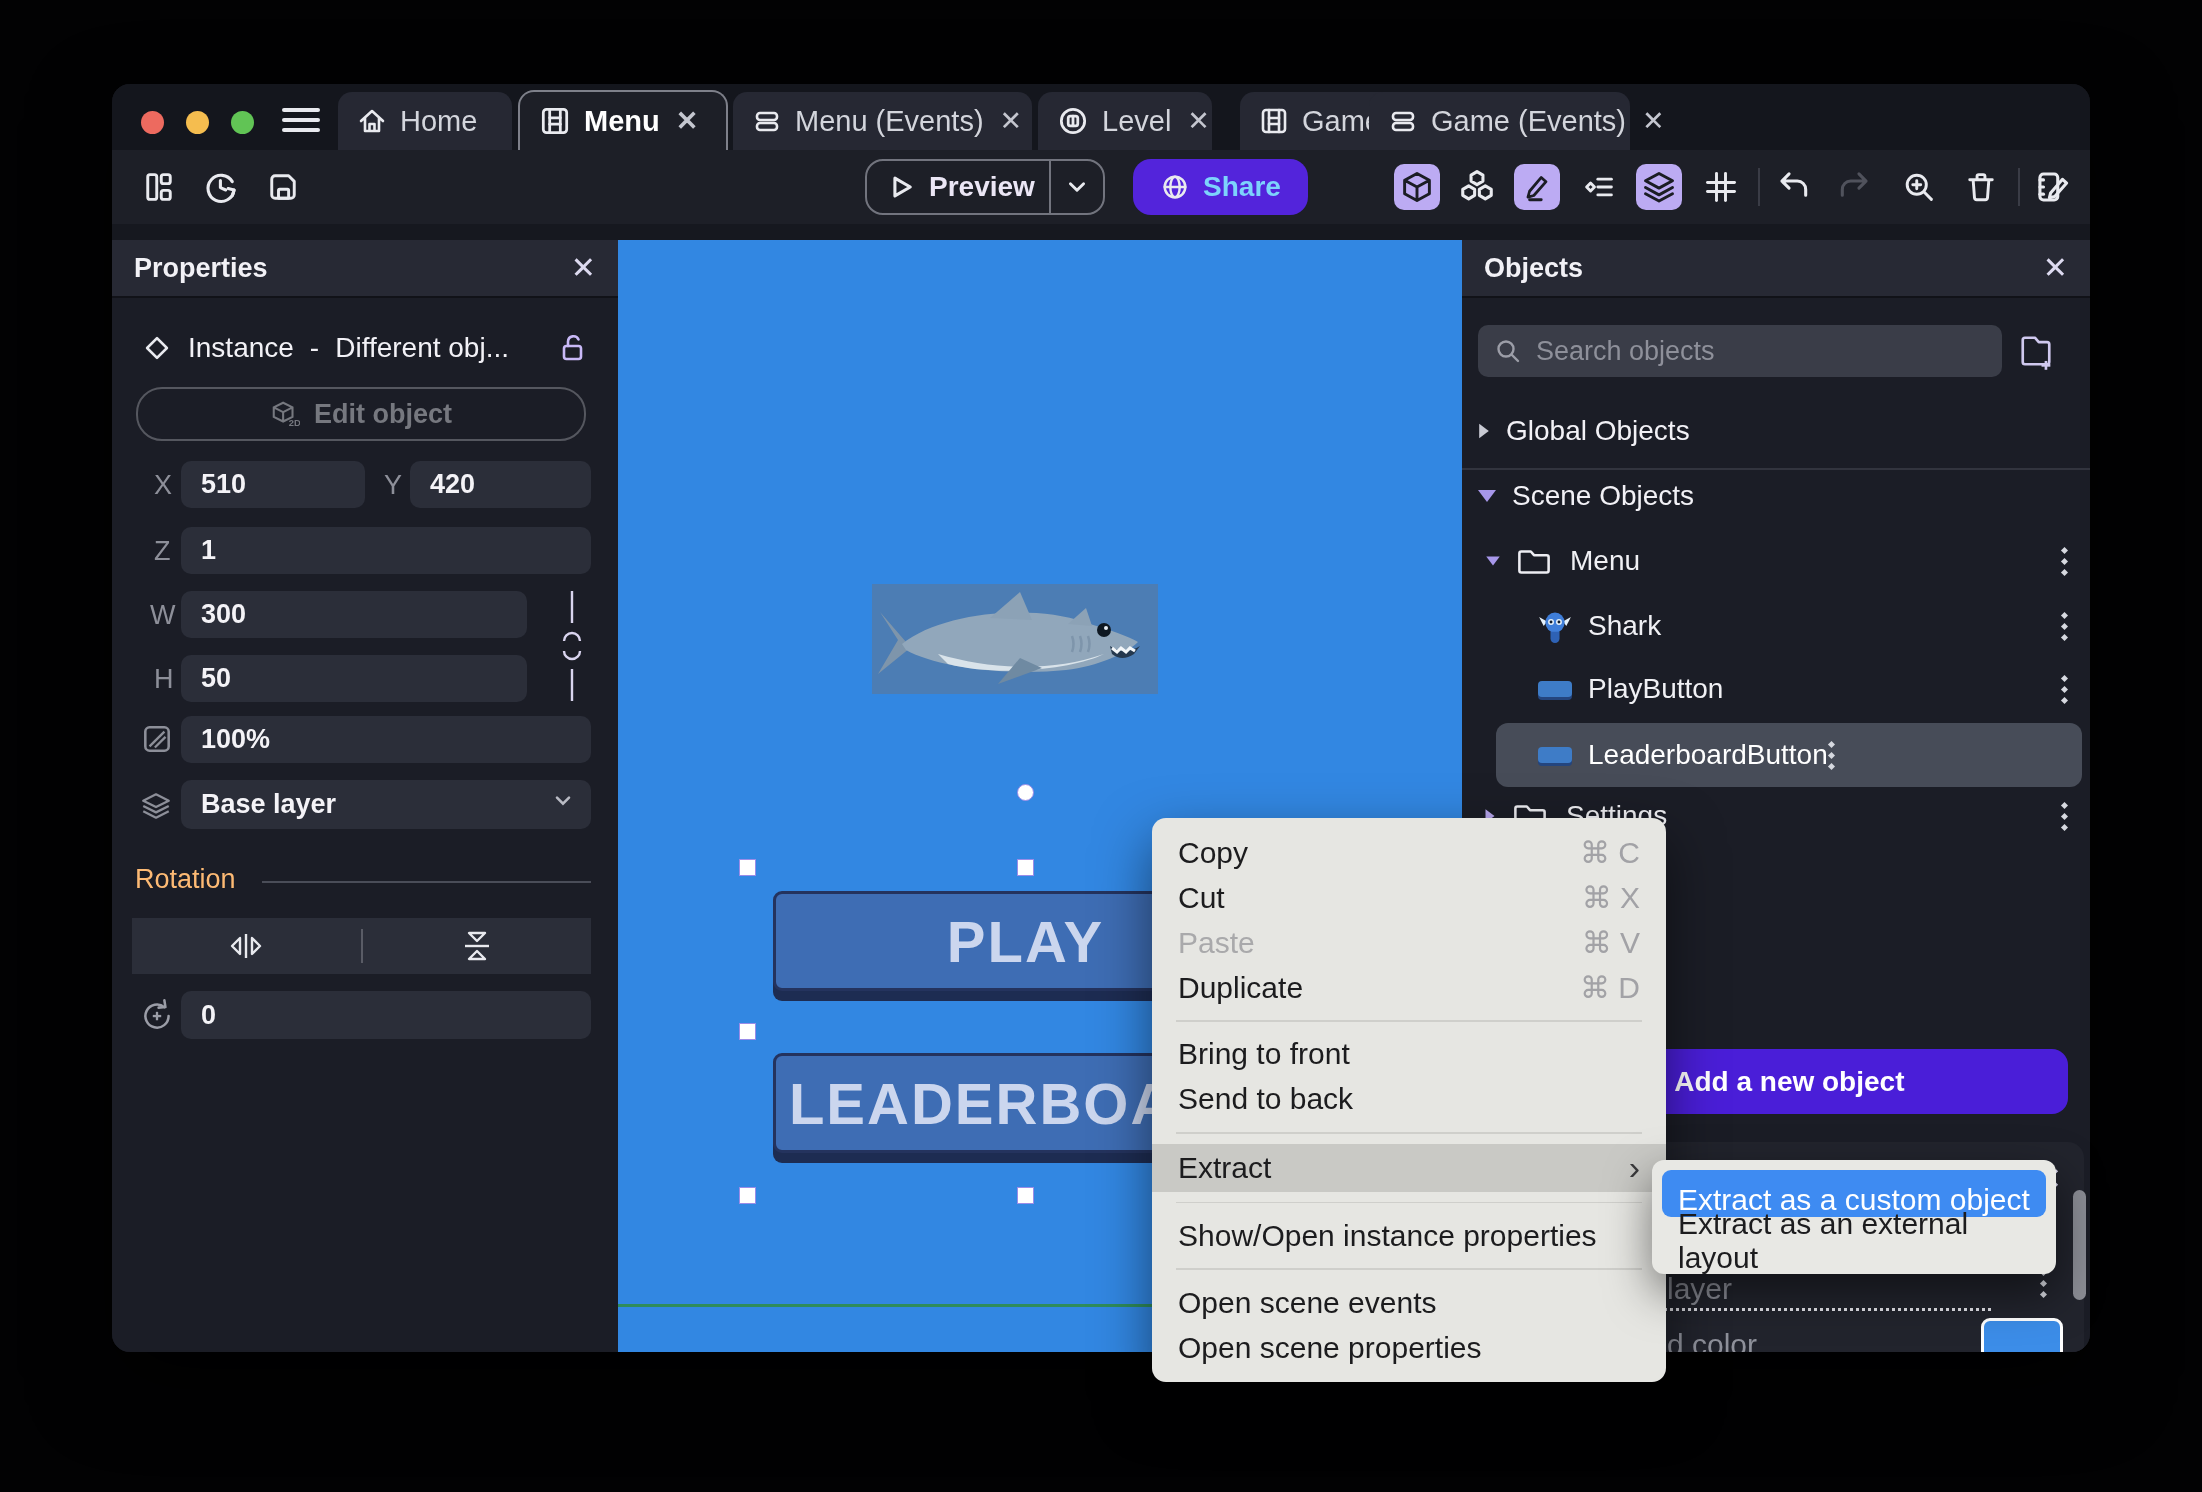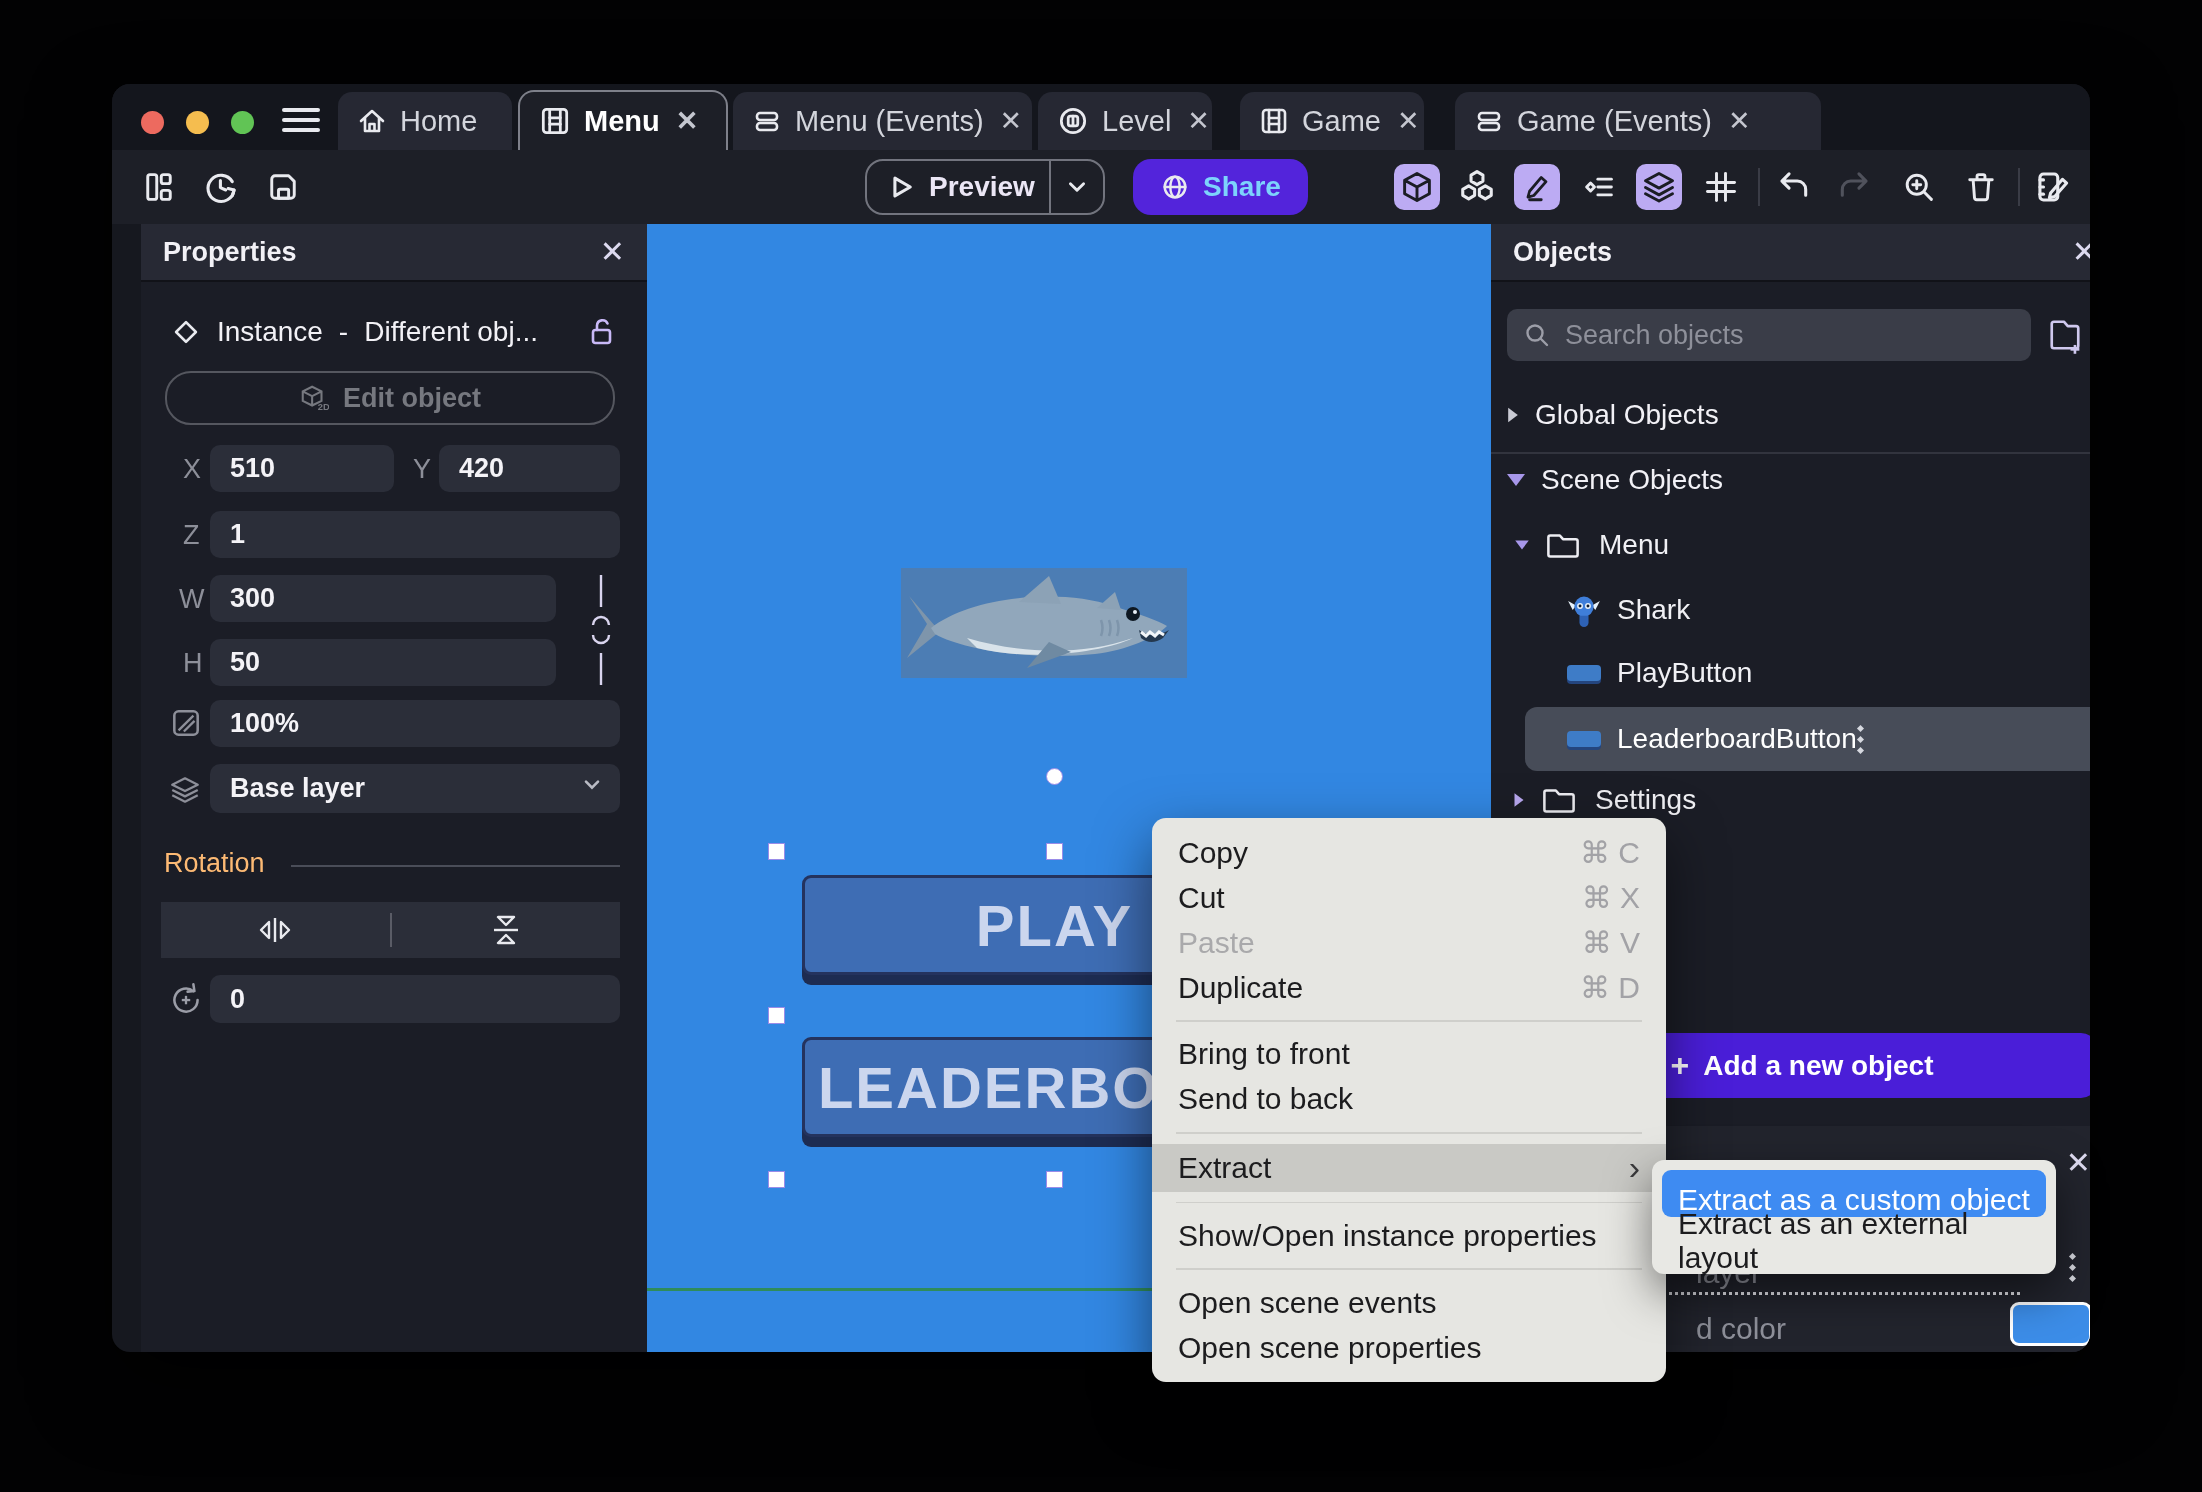--- a/index.html
+++ b/index.html
@@ -40,21 +40,21 @@
                  color:#EBE6F5; cursor:pointer; }
   .preview-main { flex:1; display:flex; align-items:center; gap:14px; padding-left:22px;
                   font-size:28px; font-weight:bold; }
   .preview-sep { width:2px; height:100%; background:#72747E; }
   .preview-arrow { width:52px; display:flex; align-items:center; justify-content:center; }
   .share-btn { position:absolute; left:1021px; top:9px; width:175px; height:56px; border-radius:18px;
                display:flex; align-items:center; justify-content:center; gap:13px;
                font-size:28px; font-weight:bold; color:#7dd3fc; cursor:pointer; }
 
   
-  .main { position:absolute; left:0; top:140px; width:100%; height:1128px; display:flex;margin-left:29px; }
+  .main { position:absolute; left:0; top:156px; width:100%; height:1128px; display:flex; }
   .panel { position:relative; background:#1B1D26; }
   .panel-left  { width:506px; }
   .panel-right { width:628px; }
   .panel-head { position:absolute; left:0; top:0; right:0; height:58px; background:#272934;
                 display:flex; align-items:center; justify-content:space-between; padding:0 22px;
                 border-bottom:2px solid #111218; }
   .panel-title { font-size:27px; font-weight:bold; color:#F2F1F6; }
   .close-x { font-size:30px; color:#DDDAF0; cursor:pointer; line-height:1; }
 
   
@@ -204,21 +204,21 @@
               <line class="st" x1="11" y1="5" x2="11" y2="27"></line>
               <line class="st" x1="21" y1="5" x2="21" y2="27"></line>
               <line class="st" x1="11" y1="13" x2="21" y2="13"></line>
               <line class="st" x1="11" y1="19" x2="21" y2="19"></line>
             </svg>
         </span>
         <span>Game</span>
         <span class="x">✕</span>
       </div>
 
-      <div class="tab" style="left:1343px;width:366px">
+      <div class="tab" style="left:1257px;width:261px">
         <span>
           <svg width="32" height="32" viewBox="0 0 32 32">
               <rect class="st" x="6" y="8" width="20" height="7" rx="3"></rect>
               <rect class="st" x="6" y="18" width="20" height="7" rx="3"></rect>
             </svg>
         </span>
         <span>Game (Events)</span>
         <span class="x">✕</span>
       </div>
     </div>

